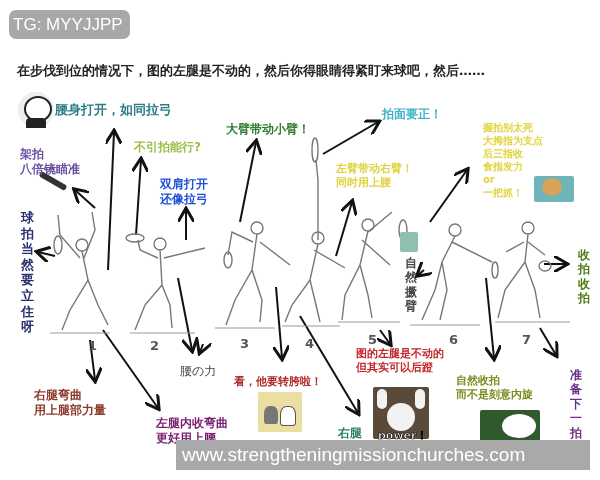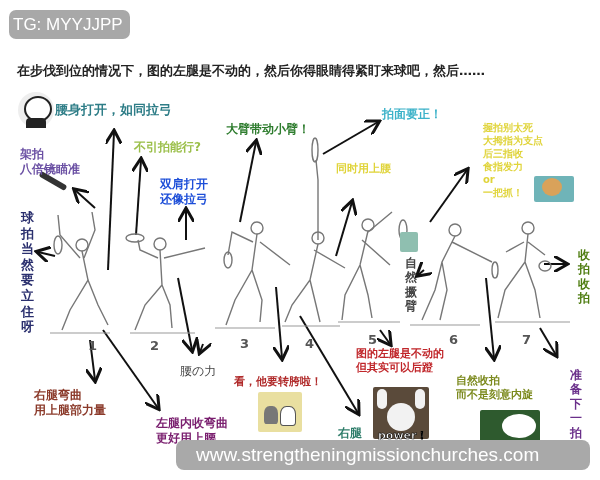--- a/index.html
+++ b/index.html
@@ -5,21 +5,21 @@
   html,body{margin:0;padding:0;}
   body{width:600px;height:480px;background:#fff;position:relative;overflow:hidden;font-family:"DejaVu Sans",sans-serif;}
   .abs{position:absolute;}
   .tg{left:9px;top:10px;width:121px;height:29px;background:#a8a8a8;color:#fff;font-family:"Liberation Sans",sans-serif;font-size:17px;line-height:29px;padding-left:4px;box-sizing:border-box;border-radius:7px;}
   .intro{left:17px;top:62px;font-size:13px;font-weight:bold;color:#222;white-space:nowrap;}
   .lbl{font-weight:bold;text-align:left;white-space:nowrap;line-height:1.25;}
   .vert{font-weight:bold;width:16px;text-align:right;line-height:1.2;word-break:break-all;}
   .num{font-weight:bold;color:#555;font-size:13px;}
   .figure{stroke:#777;fill:none;stroke-width:1.4;}
   .sticker{border-radius:2px;}
-  .watermark{left:176px;top:440px;width:414px;height:30px;background:#a9a9a9;color:#fff;font-family:"Liberation Sans",sans-serif;font-size:19px;line-height:30px;padding-left:20px;box-sizing:border-box;border-radius:8px;}
+  .watermark{left:176px;top:440px;width:414px;height:30px;background:#a9a9a9;color:#fff;font-family:"Liberation Sans",sans-serif;font-size:19px;line-height:30px;padding-left:6px;box-sizing:border-box;}
   svg.arrows{position:absolute;left:0;top:0;}
 </style>
 </head>
 <body>
 
 <div class="abs tg">TG: MYYJJPP</div>
 <div class="abs intro">在步伐到位的情况下，图的左腿是不动的，然后你得眼睛得紧盯来球吧，然后……</div>
 
 <svg class="arrows" width="600" height="480">
   <defs>
@@ -129,20 +129,21 @@
   <div>八倍镜瞄准</div>
 </div>
 <div class="abs lbl" style="left:134px;top:140px;font-size:12px;color:#9bbf4a">不引拍能行?</div>
 <div class="abs lbl" style="left:160px;top:177px;font-size:12px;color:#1d4ed8">
   <div>双肩打开</div>
   <div>还像拉弓</div>
 </div>
 <div class="abs lbl" style="left:226px;top:122px;font-size:12px;color:#2f7d2f">大臂带动小臂！</div>
 <div class="abs lbl" style="left:382px;top:107px;font-size:12px;color:#3cb2c9">拍面要正！</div>
 <div class="abs lbl" style="left:336px;top:162px;font-size:11px;color:#e0d43a;width:84px">
+  <div>左臂带动右臂！</div>
   <div>同时用上腰</div>
 </div>
 <div class="abs lbl" style="left:483px;top:121px;font-size:10px;color:#e0d43a;width:76px;line-height:1.3">
   <div>握拍别太死</div>
   <div>大拇指为支点</div>
   <div>后三指收</div>
   <div>食指发力</div>
   <div>or</div>
   <div>一把抓！</div>
 </div>

